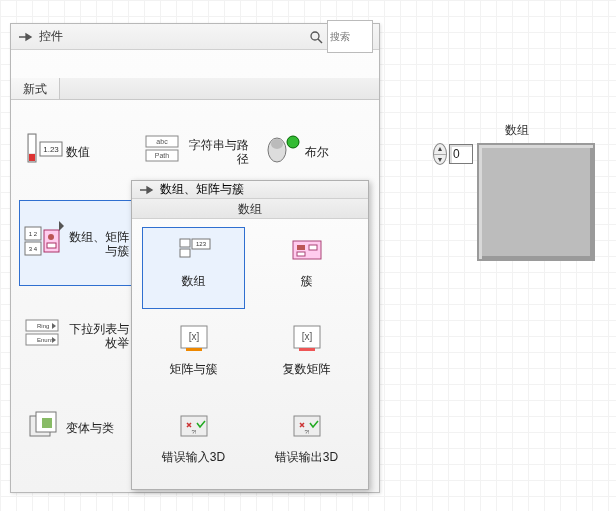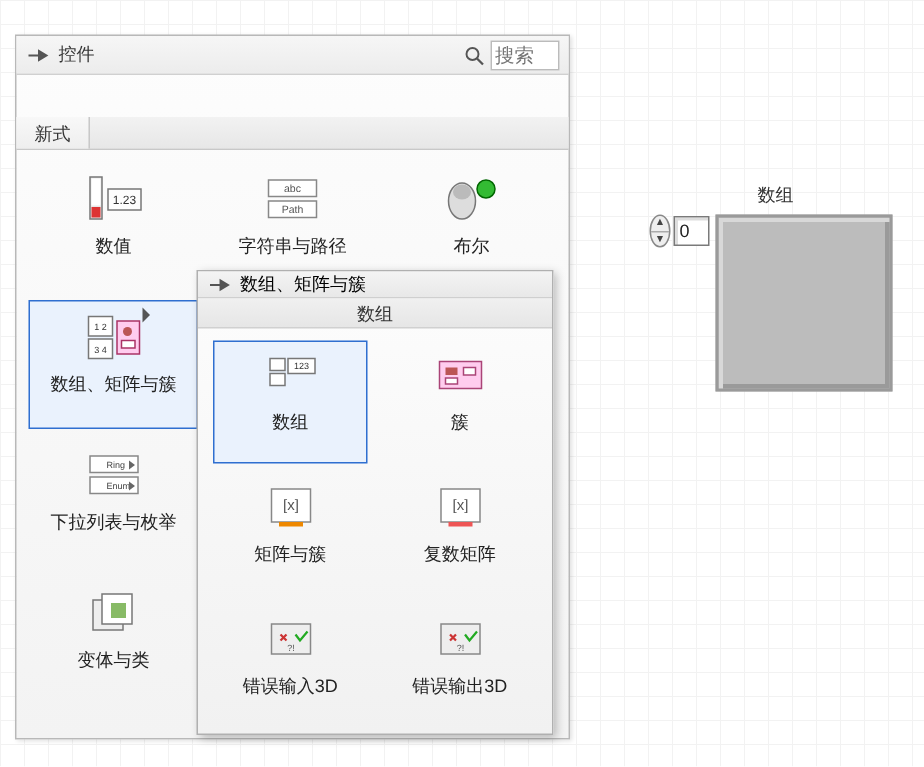--- a/index.html
+++ b/index.html
@@ -34,21 +34,21 @@
     display:flex; align-items:center;
     height:26px; padding:0 6px;
     border-bottom:1px solid #d0d0d0;
     background:linear-gradient(#f6f6f6,#ececec);
   }
   .pin-icon { width:16px; height:12px; margin-right:6px; }
   .palette-title { flex:0 0 auto; color:#333; }
   .header-gap { flex:1 1 auto; }
   .search-icon { width:14px; height:14px; margin-right:4px; }
   .search-input {
-    width:46px; height:20px; font-size:13px;
+    width:46px; height:33px; font-size:10px;
     border:1px solid #bbb; padding:0 2px;
     background:#fff;
   }
   .palette-tabs {
     height:22px;
     border-bottom:1px solid #c8c8c8;
     background:linear-gradient(#f2f2f2,#e7e7e7);
     display:flex;
     margin-top:28px;
   }
@@ -62,21 +62,21 @@
   .palette-body {
     flex:1; padding:8px;
     display:flex; flex-direction:column;
   }
   .grid {
     display:grid;
     grid-template-columns:repeat(3,1fr);
     gap:6px 6px;
   }
   .item {
-    display:flex; flex-direction:column; align-items:center;
+    display:flex; flex-direction:row; align-items:center;
     justify-content:flex-start;
     padding:6px 2px 4px 2px;
     border:1px solid transparent;
     cursor:pointer;
     min-height:86px;
   }
   .item.selected { border:1px solid #2F6FD0; background:#eaf2fd; }
   .item-icon {
     width:44px; height:36px;
     display:flex; align-items:center; justify-content:center;

